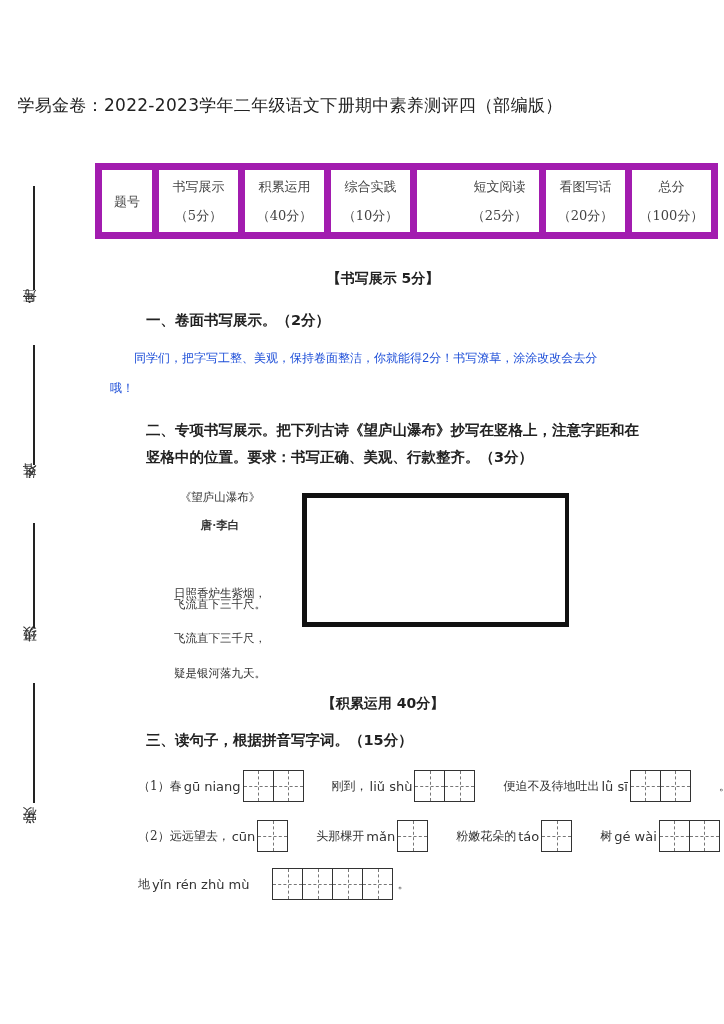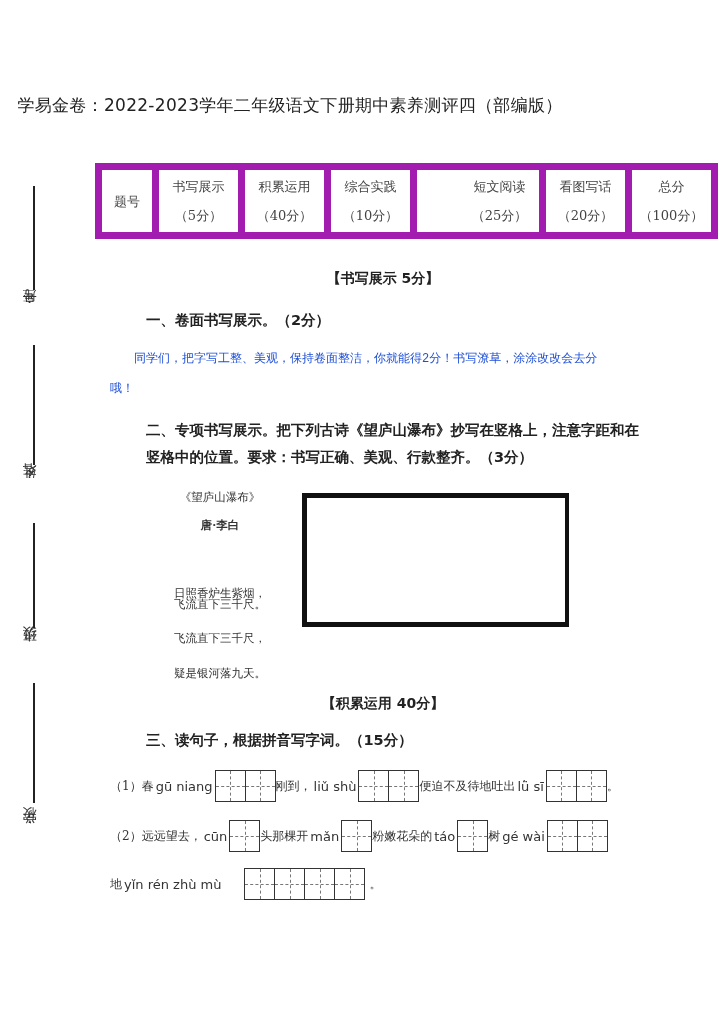--- a/index.html
+++ b/index.html
@@ -17,21 +17,21 @@
   table.score tr.head td { height:62px; line-height:29px; }
   table.score tr.row2 td { height:36px; }
 
   .section-head { left:0; width:696px; text-align:center; font-size:14px; font-weight:bold; color:#222;margin-left:35px; }
   .q { left:110px; font-size:14.5px; font-weight:bold; color:#222;margin-left:36px; }
   .para { left:110px; width:505px; font-size:12px; color:#1d4ed8; font-family:Liberation Mono, monospace; line-height:30px; }
   .poem { left:160px; width:120px; text-align:center; font-size:11.5px; color:#333; font-family:"DejaVu Serif", serif; }
   .writebox { left:302px; top:493px; width:258px; height:124px; border:5px solid #111; border-right-width:4px; }
 
   .line { left:110px; font-size:13px; color:#333; display:flex; align-items:center; white-space:nowrap; }
-  .line .cn { font-family:"DejaVu Serif", serif; font-size:12px; }
+  .line .cn { font-family:"DejaVu Serif", serif; font-size:12px;margin-left:28px; }
   .line .py { font-family:"DejaVu Sans", sans-serif; font-size:13px; margin:0 2px; }
   .grid { display:inline-flex; border:1px solid #333; height:30px; }
   .cell { width:29px; height:30px; position:relative; border-right:1px solid #333; }
   .cell:last-child { border-right:none; }
   .cell::before { content:""; position:absolute; left:50%; top:0; bottom:0; border-left:1px dashed #777; }
   .cell::after { content:""; position:absolute; top:50%; left:0; right:0; border-top:1px dashed #777; }
 </style>
 </head>
 <body>
 

